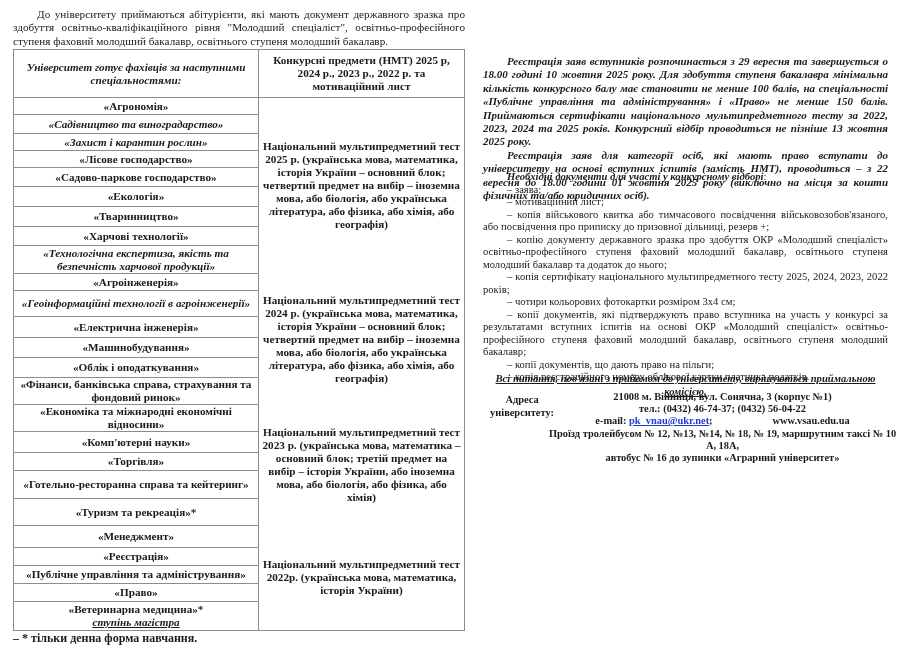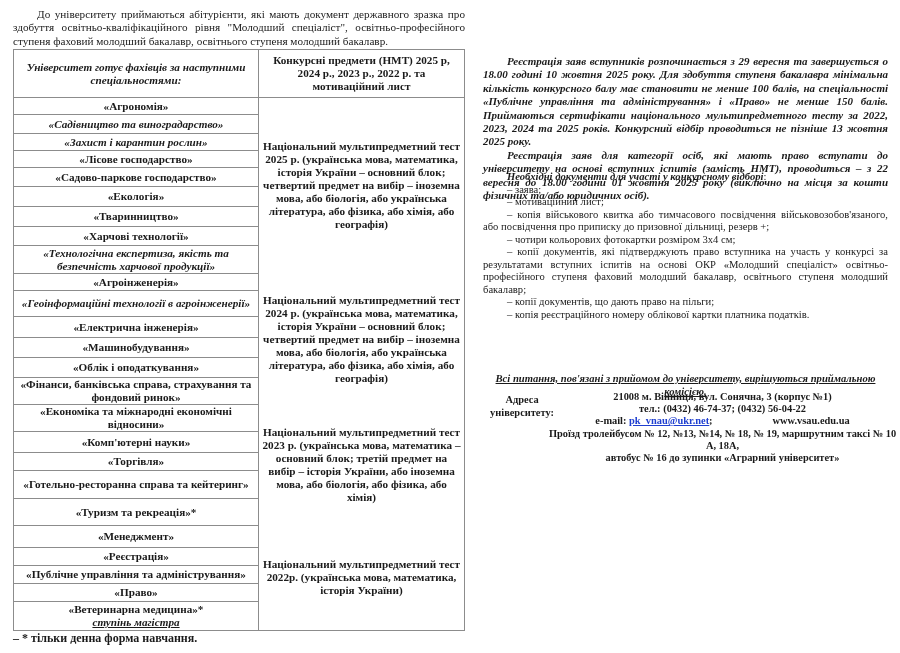--- a/index.html
+++ b/index.html
@@ -129,20 +129,22 @@
   <p>Реєстрація заяв вступників розпочинається з 29 вересня та завершується о 18.00 годині 10 жовтня 2025 року. Для здобуття ступеня бакалавра мінімальна кількість конкурсного балу має становити не менше 100 балів, на спеціальності «Публічне управління та адміністрування» і «Право» не менше 150 балів. Приймаються сертифікати національного мультипредметного тесту за 2022, 2023, 2024 та 2025 років. Конкурсний відбір проводиться не пізніше 13 жовтня 2025 року.</p>
   <p>Реєстрація заяв для категорії осіб, які мають право вступати до університету на основі вступних іспитів (замість НМТ), проводиться – з 22 вересня до 18.00 години 01 жовтня 2025 року (виключно на місця за кошти фізичних та/або юридичних осіб).</p>
 </div>
 
 <div class="right docs">
   <p><span class="dt">Необхідні документи для участі у конкурсному відборі</span>:</p>
   <div id="docs-list">
       <p>– заява;</p>
       <p>–  мотиваційний лист;</p>
       <p>– копія військового квитка або тимчасового посвідчення військовозобов'язаного, або посвідчення про приписку до призовної дільниці, резерв +;</p>
+      <p>– копію документу державного зразка про здобуття ОКР «Молодший спеціаліст» освітньо-професійного ступеня фаховий молодший бакалавр, освітнього ступеня молодший бакалавр та додаток до нього;</p>
+      <p>– копія сертифікату національного мультипредметного тесту 2025, 2024, 2023, 2022 років;</p>
       <p>– чотири кольорових фотокартки розміром 3х4 см;</p>
       <p>– копії документів, які підтверджують право вступника на участь у конкурсі за результатами вступних іспитів на основі ОКР «Молодший спеціаліст» освітньо-професійного ступеня фаховий молодший бакалавр, освітнього ступеня молодший бакалавр;</p>
       <p>– копії документів, що дають право на пільги;</p>
       <p>– копія реєстраційного номеру облікової картки платника податків.</p>
     </div>
 </div>
 
 <div class="right note">Всі питання, пов'язані з прийомом до університету, вирішуються приймальною комісією.</div>
 
 <div class="addr-label">Адреса університету:</div>

